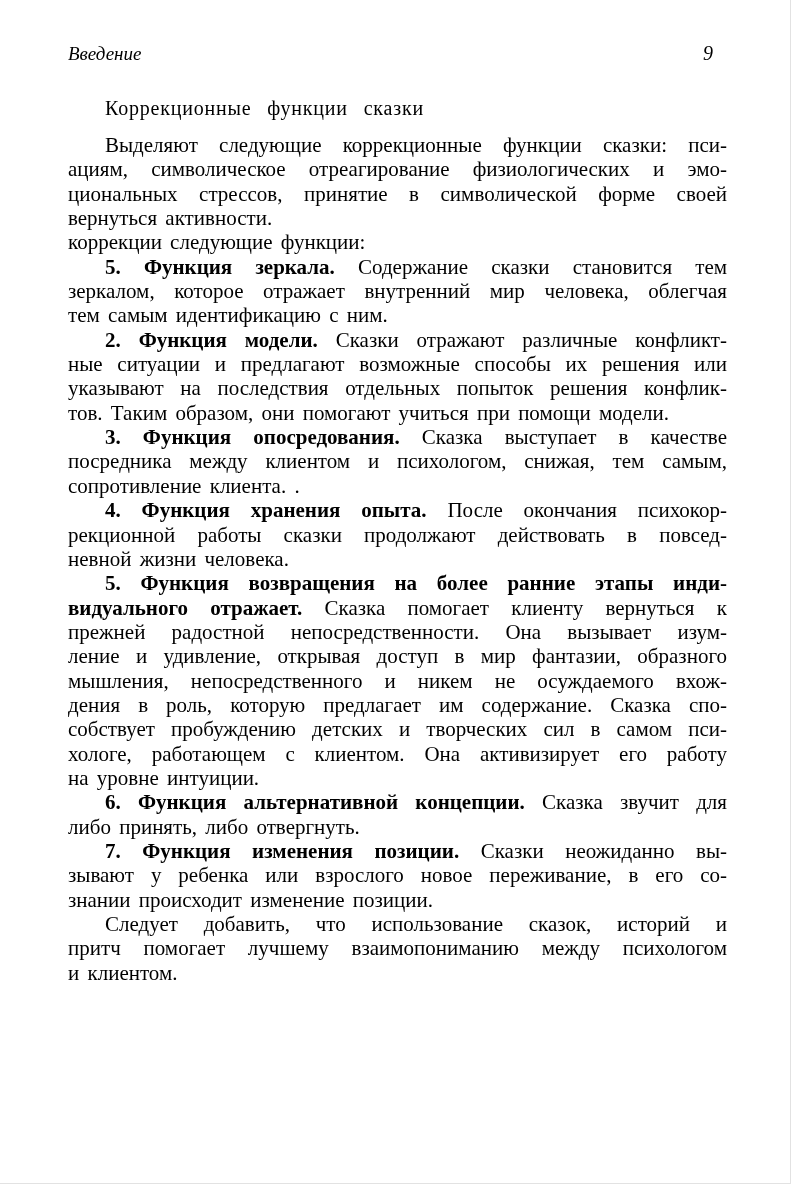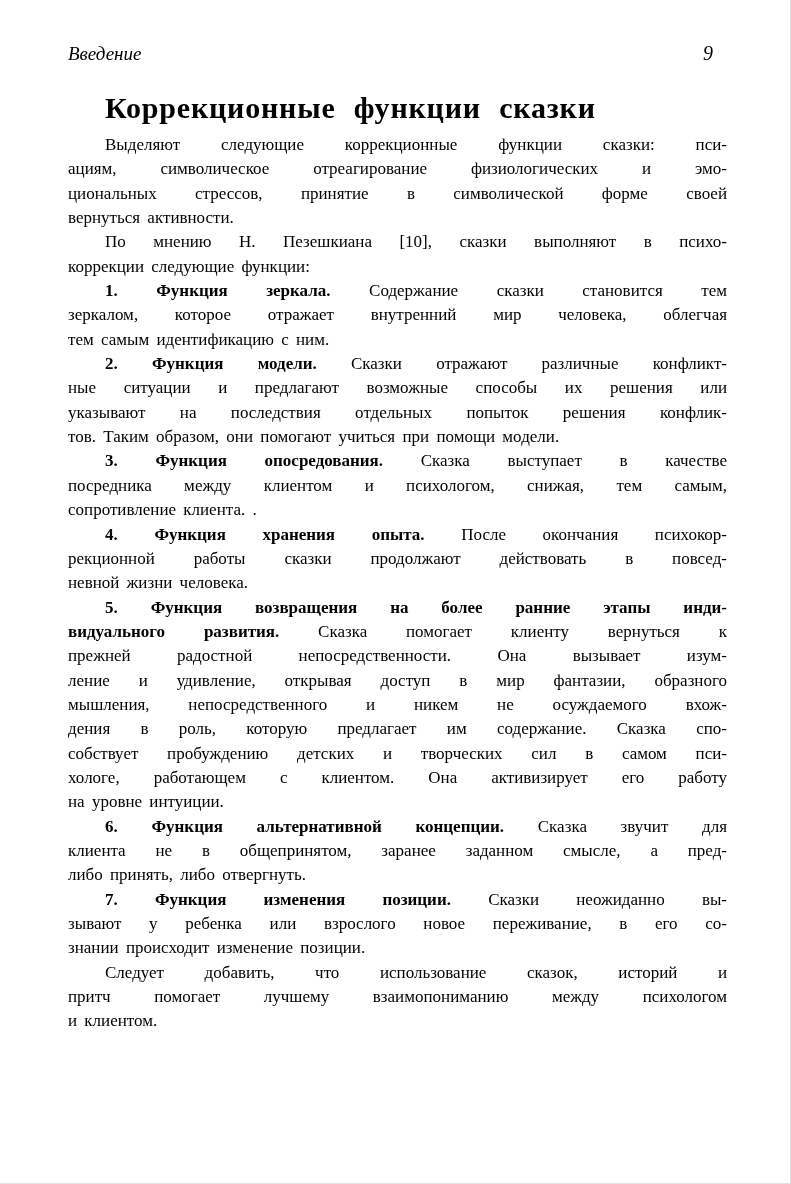--- a/index.html
+++ b/index.html
@@ -30,29 +30,29 @@
     font-style: italic;
     font-size: 19px;
     line-height: 22px;
   }
   .rh-right {
     margin-right: 14px;
     font-size: 20px;
   }
   .section-title {
     margin: 30px 0 4px 37px;
-    font-size: 30px;
-    font-weight: bold;
+    font-size: 20px;
+    font-weight: normal;
     letter-spacing: 0.8px;
     word-spacing: 10px;
     line-height: 26px;
   }
   .body-text {
     margin-top: 12px;
-    font-size: 17px;
+    font-size: 21px;
   }
   .line {
     line-height: 24.35px;
     height: 24.35px;
     white-space: nowrap;
     text-align: justify;
     text-align-last: justify;
     word-spacing: 2px;
     overflow: hidden;
   }
@@ -77,46 +77,44 @@
     <span class="rh-right">9</span>
   </div>
 
   <h1 class="section-title">Коррекционные функции сказки</h1>
 
   <div class="body-text" id="body-text">
       <div class="line first">Выделяют следующие коррекционные функции сказки: пси-</div>
       <div class="line">ациям, символическое отреагирование физиологических и эмо-</div>
       <div class="line">циональных стрессов, принятие в символической форме своей</div>
       <div class="line last">вернуться активности.</div>
-      <div class="line first">По мнению Н. Пезешкиана [10], сказки выполняют в психо-</div>
       <div class="line last">коррекции следующие функции:</div>
-      <div class="line first"><b>1. Функция зеркала.</b> Содержание сказки становится тем</div>
+      <div class="line first"><b>5. Функция зеркала.</b> Содержание сказки становится тем</div>
       <div class="line">зеркалом, которое отражает внутренний мир человека, облегчая</div>
       <div class="line last">тем самым идентификацию с ним.</div>
       <div class="line first"><b>2. Функция модели.</b> Сказки отражают различные конфликт-</div>
       <div class="line">ные ситуации и предлагают возможные способы их решения или</div>
       <div class="line">указывают на последствия отдельных попыток решения конфлик-</div>
       <div class="line last">тов. Таким образом, они помогают учиться при помощи модели.</div>
       <div class="line first"><b>3. Функция опосредования.</b> Сказка выступает в качестве</div>
       <div class="line">посредника между клиентом и психологом, снижая, тем самым,</div>
       <div class="line last">сопротивление клиента. .</div>
       <div class="line first"><b>4. Функция хранения опыта.</b> После окончания психокор-</div>
       <div class="line">рекционной работы сказки продолжают действовать в повсед-</div>
       <div class="line last">невной жизни человека.</div>
       <div class="line first"><b>5. Функция возвращения на более ранние этапы инди-</b></div>
-      <div class="line"><b>видуального развития.</b> Сказка помогает клиенту вернуться к</div>
+      <div class="line"><b>видуального отражает.</b> Сказка помогает клиенту вернуться к</div>
       <div class="line">прежней радостной непосредственности. Она вызывает изум-</div>
       <div class="line">ление и удивление, открывая доступ в мир фантазии, образного</div>
       <div class="line">мышления, непосредственного и никем не осуждаемого вхож-</div>
       <div class="line">дения в роль, которую предлагает им содержание. Сказка спо-</div>
       <div class="line">собствует пробуждению детских и творческих сил в самом пси-</div>
       <div class="line">хологе, работающем с клиентом. Она активизирует его работу</div>
       <div class="line last">на уровне интуиции.</div>
       <div class="line first"><b>6. Функция альтернативной концепции.</b> Сказка звучит для</div>
-      <div class="line">клиента не в общепринятом, заранее заданном смысле, а пред-</div>
       <div class="line last">либо принять, либо отвергнуть.</div>
       <div class="line first"><b>7. Функция изменения позиции.</b> Сказки неожиданно вы-</div>
       <div class="line">зывают у ребенка или взрослого новое переживание, в его со-</div>
       <div class="line last">знании происходит изменение позиции.</div>
       <div class="line first">Следует добавить, что использование сказок, историй и</div>
       <div class="line">притч помогает лучшему взаимопониманию между психологом</div>
       <div class="line last">и клиентом.</div>
     </div>
 </div>
 

